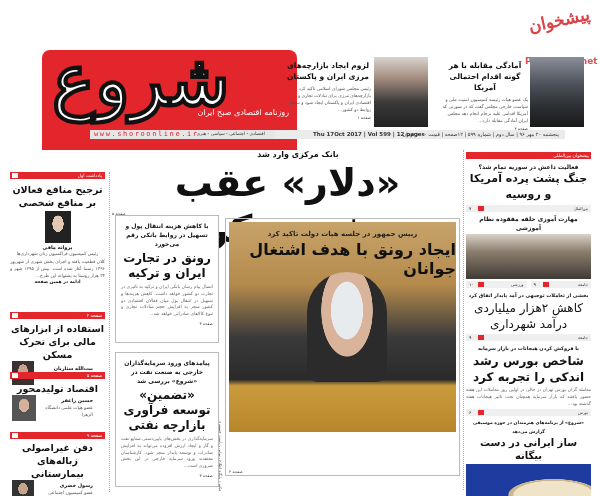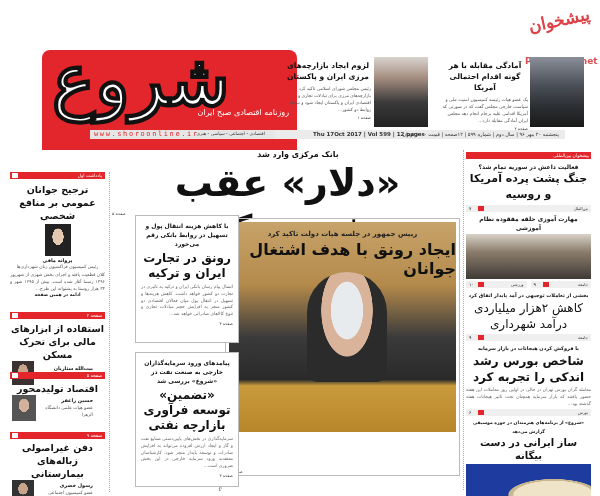--- a/index.html
+++ b/index.html
@@ -37,21 +37,21 @@
   #center-box { left: 225px; top: 218px; width: 235px; height: 258px; border: 1px solid #bbb; }
   #center-photo { position:absolute; left: 3px; top: 3px; width: 227px; height: 210px;
     background: linear-gradient(180deg, #c7a36a 0%, #b48a4b 30%, #3a3a3a 55%, #2a2a2a 75%, #c99b3c 78%, #b8862a 100%); }
   #center-overlay-kicker { position:absolute; top: 8px; width: 100%; font-size: 7px; font-weight:bold; color:#222; direction: rtl; text-align:center; }
   #center-overlay-title { position:absolute; top: 18px; width: 100%; font-size: 16px; font-weight:bold; color:#111; direction: rtl; text-align:right; }
   #face { position:absolute; left: 78px; top: 50px; width: 80px; height: 110px; background: radial-gradient(ellipse at 50% 35%, #e8ebee 0 28%, #d9b49a 29% 45%, #2b2b2b 46%); border-radius: 40px 40px 10px 10px; }
   #center-caption-ref { position:absolute; left: 3px; bottom: 1px; font-size: 4px; }
   #photo-credit { left: 218px; top: 420px; font-size: 4px; writing-mode: vertical-rl; color: #444; }
 
   
-  .box { border: 1px solid #bbb; background: #fff; margin-left: 20px; }
+  .box { border: 1px solid #bbb; background: #fff; }
   .box-kicker { font-size: 6px; font-weight: bold; direction: rtl; text-align: center; line-height: 9px; }
   .box-title { font-size: 12px; font-weight: bold; direction: rtl; text-align: center; line-height: 15px; }
   .box-body { font-size: 4.5px; color:#666; direction: rtl; text-align: justify; line-height: 6.8px; }
 
   
   .opinion-bar { height: 7px; background: #e3262b; position: relative; }
   .opinion-bar-label { position:absolute; right: 3px; top: 0; font-size: 4.5px; color: #fff; line-height: 7px; direction: rtl; }
   .opinion-logo { position:absolute; left: 2px; top: 1px; width: 6px; height: 5px; background: #fff; }
   .op-title { font-size: 9.5px; font-weight: bold; direction: rtl; text-align: center; line-height: 13px; }
   .op-author { font-size: 5px; font-weight: bold; direction: rtl; text-align: right; }
@@ -134,21 +134,21 @@
   <div class="box-title" style="margin:3px 0;">«تضمین» توسعه فرآوری بازارچه نفتی</div>
   <div class="box-body">سرمایه‌گذاری در بخش‌های پایین‌دستی صنایع نفت و گاز و ایجاد ارزش افزوده می‌تواند به افزایش صادرات و توسعه پایدار منجر شود. کارشناسان معتقدند ورود سرمایه خارجی در این بخش ضروری است...</div>
   <div class="page-ref" style="margin-top:3px;">صفحه ۳</div>
 </div>
 
 <div class="abs" style="left:10px; top:172px; width:95px;">
   <div class="opinion-bar">
     <span class="opinion-logo"></span>
     <span class="opinion-bar-label">یادداشت اول</span>
   </div>
-  <div class="op-title" style="margin-top:4px;">ترجیح جوانان عمومی بر منافع شخصی</div>
+  <div class="op-title" style="margin-top:4px;">ترجیح منافع فعالان بر منافع شخصی</div>
   <div class="headshot" style="width:26px; height:32px; margin:2px auto 0; background:radial-gradient(ellipse at 50% 40%, #e3c8b2 0 30%, #222 31%);"></div>
   <div class="op-author" style="text-align:center;margin-top:1px;">پروانه مافی</div>
   <div class="op-role" style="text-align:center;">رئیس کمیسیون فراکسیون زنان شهرداری‌ها</div>
   <div class="box-body" style="margin-top:2px; color:#555;">کلان قطعیت یافته و اجرای بخش شهری از شهریور ۱۳۹۶ رسما آغاز شده است. بیش از ۱۲۹۵ شهر و ۳۴ هزار روستا به پشتوانه این طرح...</div>
   <div class="op-author" style="text-align:center; font-size:4.5px;">ادامه در همین صفحه</div>
 </div>
 
 <div class="abs" style="left:10px; top:312px; width:95px;">
   <div class="opinion-bar">
     <span class="opinion-logo"></span>

